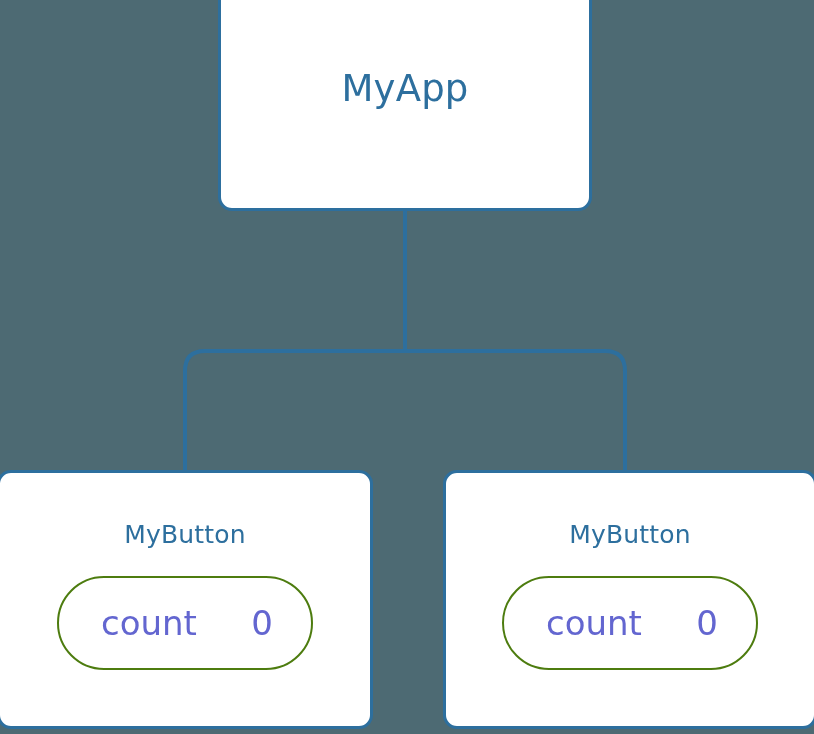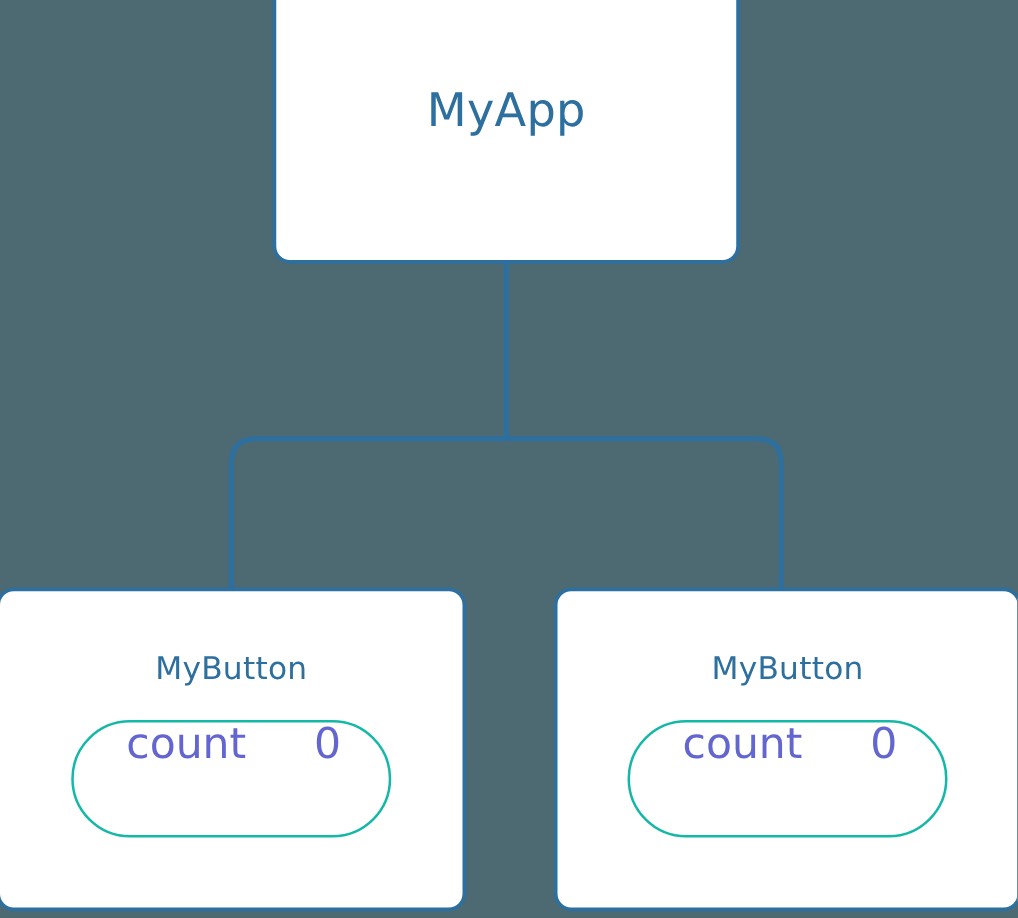--- a/index.html
+++ b/index.html
@@ -65,24 +65,24 @@
     line-height: 1;
     white-space: nowrap;
   }
   .node-root .node-title { font-size: 37px; margin-top: 19px; }
   .node-child .node-title { margin-top: 49px; font-size: 25px; }
 
   
   .state-pill {
     margin-top: 29px;
     display: flex;
-    align-items: flex-start;
+    align-items: center;
     height: 94px;
     box-sizing: border-box;
-    border: 2px solid #14b8a6;
+    border: 2px solid #4d7c0f;
     border-radius: 47px;
     background: #ffffff;
     overflow: hidden;
   }
   .pill-key {
     display: flex;
     align-items: center;
     justify-content: center;
     padding: 0 26px 0 42px;
     min-width: 133px;

